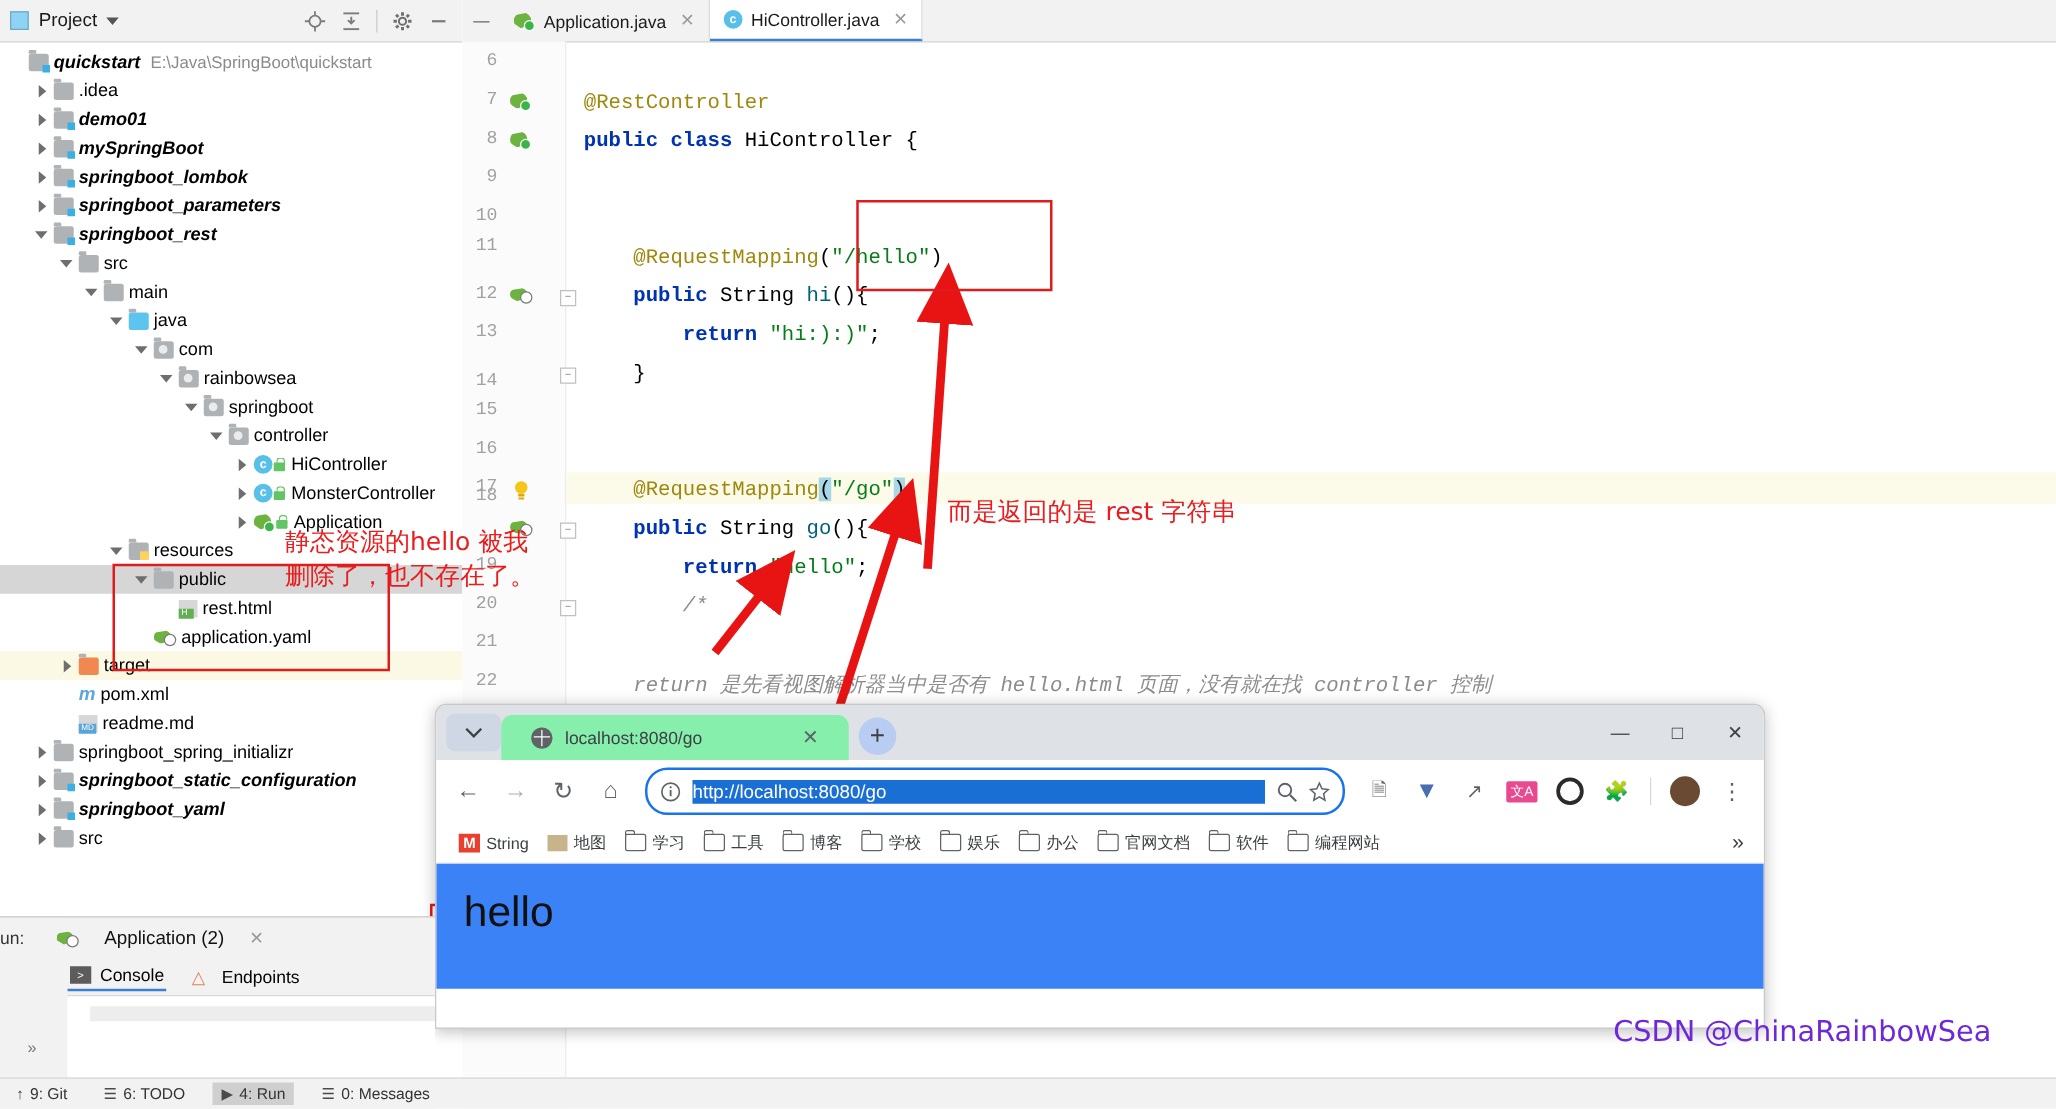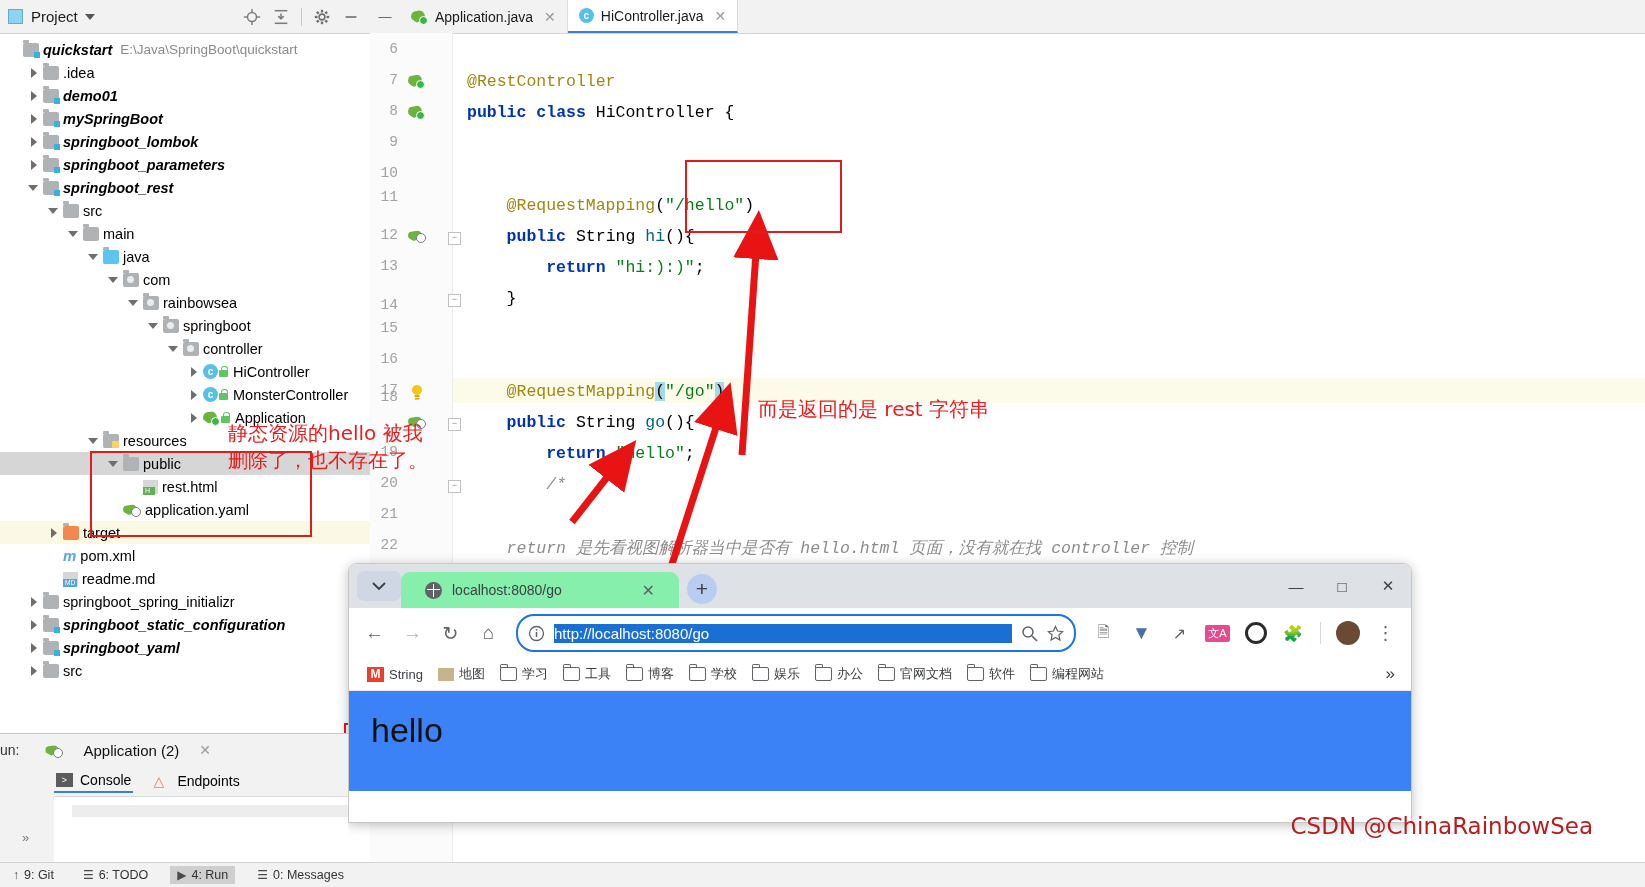--- a/index.html
+++ b/index.html
@@ -112,21 +112,21 @@
   .run-head{height:32px;display:flex;align-items:center;gap:20px;padding-left:4px;font-size:14px;}
   .run-tabs{height:30px;display:flex;align-items:center;gap:18px;padding-left:54px;font-size:14px;}
   .run-tab{display:flex;align-items:center;gap:7px;padding:3px 2px;}
   .run-tab.on{border-bottom:2px solid #3c7fd1;}
   .run-body{position:absolute;left:54px;right:0;top:62px;bottom:24px;background:#fff;border-top:1px solid #d9d9d9;}
   .run-body-inner{margin:8px 0 0 18px;height:12px;background:#ededed;}
   .statusbar{position:absolute;left:0;bottom:0;width:100%;height:24px;background:#f2f2f2;display:flex;align-items:center;gap:15px;padding-left:6px;font-size:12.5px;color:#333;border-top:1px solid #d6d6d6;}
   .sbt{display:flex;align-items:center;gap:5px;padding:2px 7px;}
   .sbt.on{background:#cfcfcf;}
   .leftstrip{position:absolute;left:0;top:733px;width:54px;height:154px;background:#f2f2f2;}
-  .watermark{position:absolute;right:52px;bottom:48px;font-size:23px;color:#b91c1c;font-family:"DejaVu Sans",sans-serif;}
+  .watermark{position:absolute;right:52px;bottom:48px;font-size:23px;color:#6d28d9;font-family:"DejaVu Sans",sans-serif;}
 </style>
 </head>
 <body>
 
 <div class="ide">
 
   <div class="sidebar">
     <div class="sb-head">
       <div class="sq"></div>
       <span class="sb-title">Project</span>

